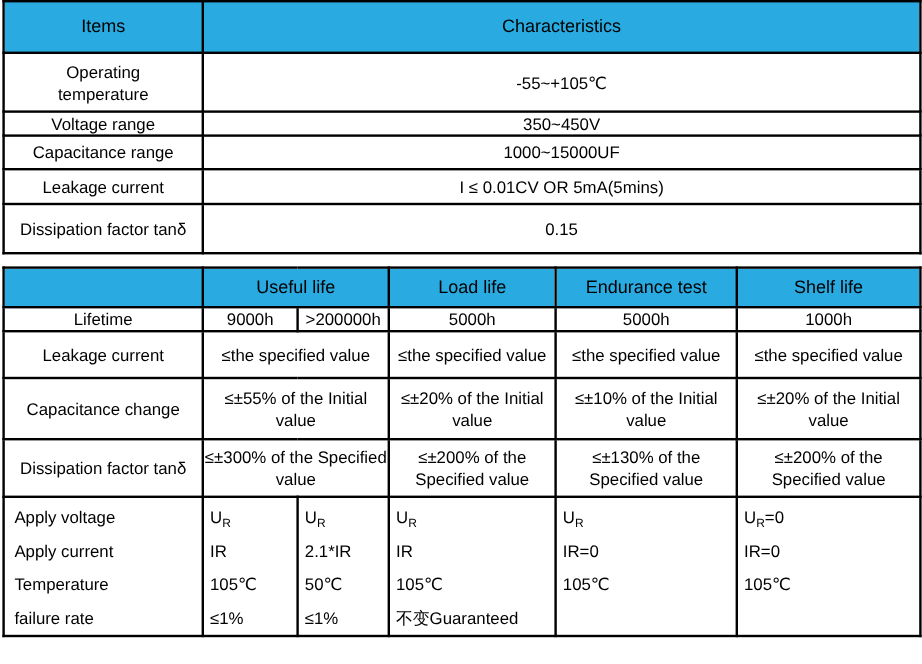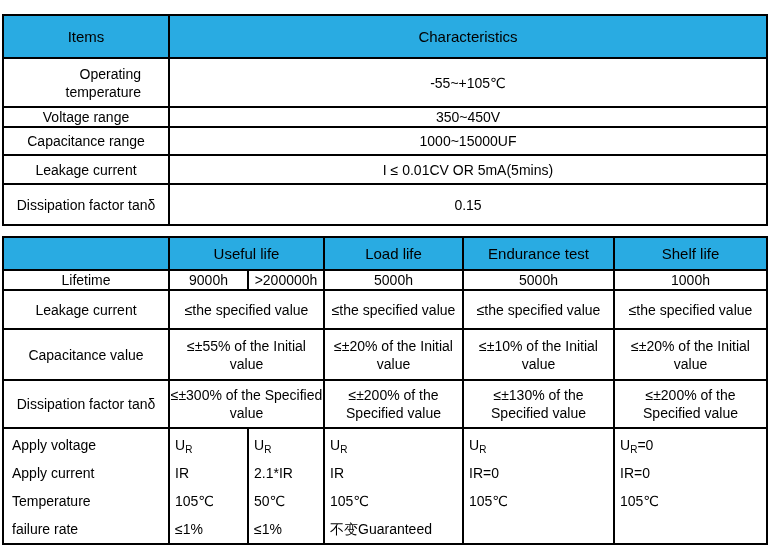--- a/index.html
+++ b/index.html
@@ -22,30 +22,29 @@
   }
   td {
     border: 2px solid var(--border-c);
     font-size: 14px;
     text-align: center;
     vertical-align: middle;
     padding: 0;
     line-height: 18px;
     overflow: hidden;
   }
-  .spec-table-1 { margin-top: 14px; }
+  .spec-table-1 { margin-top: 0; }
   .spec-table-2 { margin-top: 10px; }
   .hdr td {
     background: var(--header-bg);
     font-size: 15px;
   }
   .wrap-narrow {
     display: inline-block;
     max-width: 110px;
-    text-align: right;
   }
   .cond {
     vertical-align: top;
     text-align: left;
     padding: 2px 0 0 5px;
   }
   .cond-label { padding-left: 8px; }
   .cond-line {
     height: 28px;
     line-height: 28px;
@@ -121,21 +120,21 @@
       <td>1000h</td>
     </tr>
     <tr style="height:39px">
       <td>Leakage current</td>
       <td colspan="2">≤the specified value</td>
       <td>≤the specified value</td>
       <td>≤the specified value</td>
       <td>≤the specified value</td>
     </tr>
     <tr style="height:51px">
-      <td>Capacitance value</td>
+      <td>Capacitance change</td>
       <td colspan="2">≤±55% of the Initial value</td>
       <td>≤±20% of the Initial value</td>
       <td>≤±10% of the Initial value</td>
       <td>≤±20% of the Initial value</td>
     </tr>
     <tr style="height:48px">
       <td>Dissipation factor tanδ</td>
       <td colspan="2">≤±300% of the Specified value</td>
       <td>≤±200% of the Specified value</td>
       <td>≤±130% of the Specified value</td>

